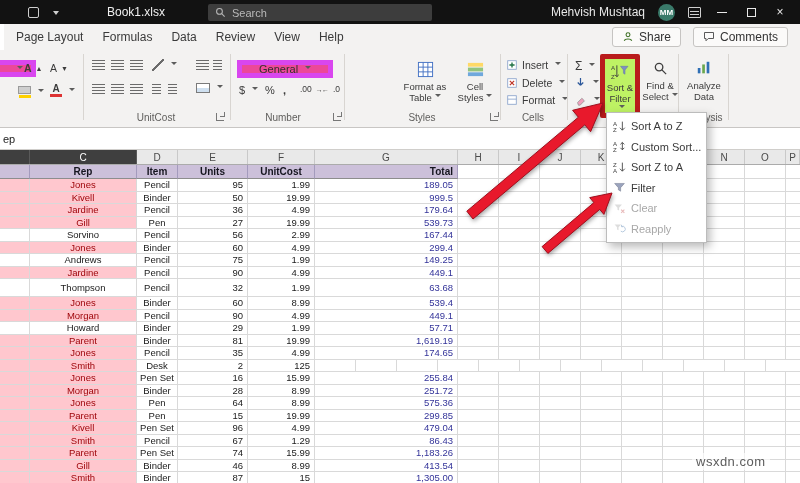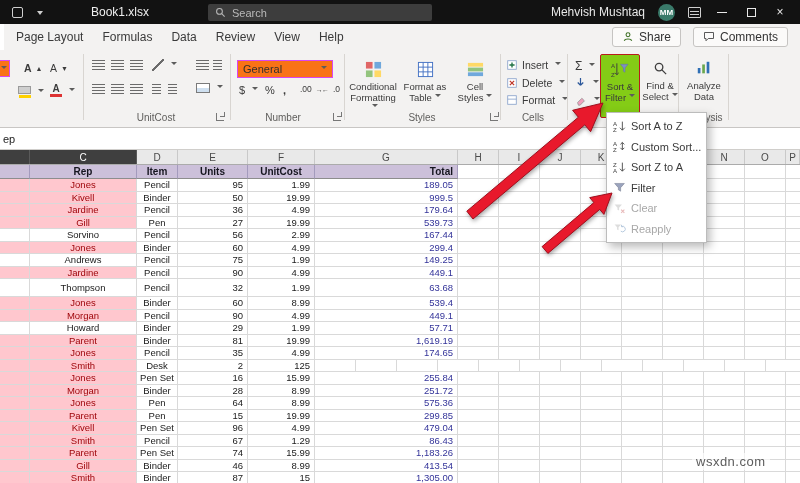--- a/index.html
+++ b/index.html
@@ -3,21 +3,21 @@
 <meta charset="utf-8">
 <style>
   html,body{margin:0;padding:0;background:#444;}
   *{box-sizing:border-box;}
   #app{position:relative;width:800px;height:483px;overflow:hidden;background:#fff;
        font-family:"Liberation Sans",sans-serif;-webkit-font-smoothing:antialiased;}
 
   
   .titlebar{position:absolute;top:0;left:0;right:0;height:24px;background:var(--titlebar-bg,#111);
             color:#e8e8e8;font-size:12px;}
-  .tb-left{position:absolute;left:0;top:0;height:24px;display:flex;align-items:center;gap:14px;padding-left:12px;}
+  .tb-left{position:absolute;left:16px;top:0;height:24px;display:flex;align-items:center;gap:14px;padding-left:12px;}
   .qa-icon{width:11px;height:11px;border:1px solid #cfcfcf;border-radius:2px;display:inline-block;}
   .carw{display:inline-block;width:0;height:0;border:3.5px solid transparent;border-top:4px solid #cfcfcf;margin-top:4px;}
   .doc-title{margin-left:34px;color:#f0f0f0;}
   .searchbox{position:absolute;left:208px;top:4px;width:224px;height:17px;background:#3d3d3d;border-radius:2px;
              display:flex;align-items:center;gap:6px;padding:0 7px;color:#b9b9b9;font-size:11px;}
   .tb-right{position:absolute;right:0;top:0;height:24px;display:flex;align-items:center;gap:13px;padding-right:12px;}
   .avatar{width:17px;height:17px;border-radius:50%;background:var(--avatar-bg,#3a7a6a);color:#fff;font-size:8px;
           display:flex;align-items:center;justify-content:center;font-weight:bold;}
   .ribopts{width:13px;height:11px;border:1px solid #cfcfcf;border-radius:1px;
            background:repeating-linear-gradient(#cfcfcf 0 1px,transparent 1px 3px);background-clip:content-box;padding:2px 1px 1px;}
@@ -39,27 +39,27 @@
   .vsep{position:absolute;top:4px;height:66px;width:1px;background:#d8d5d1;}
   .glabel{position:absolute;top:62px;transform:translateX(-50%);font-size:10px;color:#5f5e5c;white-space:nowrap;}
   .lnch{position:absolute;top:63px;width:8px;height:8px;border-left:1px solid #777;border-bottom:1px solid #777;font-size:0;}
   .lnch:after{content:"";position:absolute;right:-1px;top:-1px;width:4px;height:4px;border-right:1px solid #777;border-bottom:1px solid #777;}
   .car{display:inline-block;width:0;height:0;border:3px solid transparent;border-top:3.5px solid #5c5c5c;margin-left:3px;vertical-align:1px;}
   .ibars{display:inline-block;width:13px;height:10px;background:repeating-linear-gradient(#6b6b6b 0 1.3px,transparent 1.3px 3.1px);}
   .ibars.sm{width:9px;}
   .diag{display:inline-block;width:12px;height:12px;background:linear-gradient(135deg,transparent 44%,#6b6b6b 44% 56%,transparent 56%);}
   .mergebox{display:inline-block;width:14px;height:10px;border:1px solid #7a7a7a;background:linear-gradient(#fff 0 4px,#cfe0f0 4px);}
   .smrow{position:absolute;display:flex;align-items:center;gap:4px;white-space:nowrap;}
-  .combo{position:absolute;background:#f97316;border:1px solid #d946ef;display:flex;align-items:center;font-size:11px;
-         color:#2f2f2f;padding:0 5px;justify-content:space-between;}
+  .combo{position:absolute;background:#ec4899;border:5px solid #d946ef;display:flex;align-items:center;font-size:11px;
+         color:#2f2f2f;padding:0 17px;justify-content:space-between;}
   .nbtn{display:inline-flex;align-items:center;justify-content:center;font-size:11px;color:#3b3b3b;}
   .bigbtn{position:absolute;display:flex;flex-direction:column;align-items:center;text-align:center;
           font-size:9.5px;line-height:10.5px;color:#3b3b3b;padding-top:4px;border-radius:2px;}
   .bigbtn .bicon{height:20px;display:flex;align-items:center;margin-bottom:3px;}
-  .pressed{background:#84cc16;border:1px solid #b91c1c;}
+  .pressed{background:#bef264;border:5px solid #b91c1c;}
   .colorbtn{display:inline-flex;flex-direction:column;align-items:center;line-height:9px;font-weight:bold;font-size:10px;}
   .cbar{width:12px;height:3px;margin-top:1px;}
 
   
   .fbar{position:absolute;top:128px;left:0;right:0;height:22px;background:#fff;border-bottom:1px solid #d0cecb;
         font-size:11px;color:#222;display:flex;align-items:center;padding-left:3px;}
 
   
   .colheads{position:absolute;top:150px;left:0;right:0;height:15px;display:flex;border-bottom:1px solid #ababab;background:#e9e9e9;}
   .colh{height:100%;font-size:10px;color:#4a4a4a;display:flex;align-items:center;justify-content:center;
@@ -240,32 +240,20 @@
       </span>
     <span class="smrow" style="left:322px;top:34px;font-size:8.5px;">
         <span style="font-size:7px;">←</span>
         <span>.0</span>
       </span>
     <span class="glabel" style="left:283px;">Number</span>
     <span class="lnch" style="left:333px;"></span>
 
     <div class="vsep" style="left:344px;"></div>
 
-    <div class="bigbtn" style="left:348px;top:5px;width:50px;">
-      <span class="bicon">
-          <svg width="17" height="17" viewBox="0 0 18 18">
-            <rect x="1" y="1" width="7" height="7" fill="#e06666"></rect>
-            <rect x="10" y="1" width="7" height="7" fill="#6fa8dc"></rect>
-            <rect x="1" y="10" width="7" height="7" fill="#93c47d"></rect>
-            <rect x="10" y="10" width="7" height="7" fill="#ffd966"></rect>
-          </svg>
-        </span>
-      <span>Conditional</span>
-      <span><span>Formatting</span><span class="car"></span></span>
-    </div>
     <div class="bigbtn" style="left:401px;top:5px;width:48px;">
       <span class="bicon">
           <svg width="17" height="17" viewBox="0 0 18 18">
             <rect x="1.5" y="1.5" width="15" height="15" fill="#fff" stroke="#4472c4"></rect>
             <path d="M1.5 6.5h15M1.5 11.5h15M6.5 1.5v15M11.5 1.5v15" stroke="#4472c4" fill="none"></path>
           </svg>
         </span>
       <span>Format as</span>
       <span><span>Table</span><span class="car"></span></span>
     </div>

